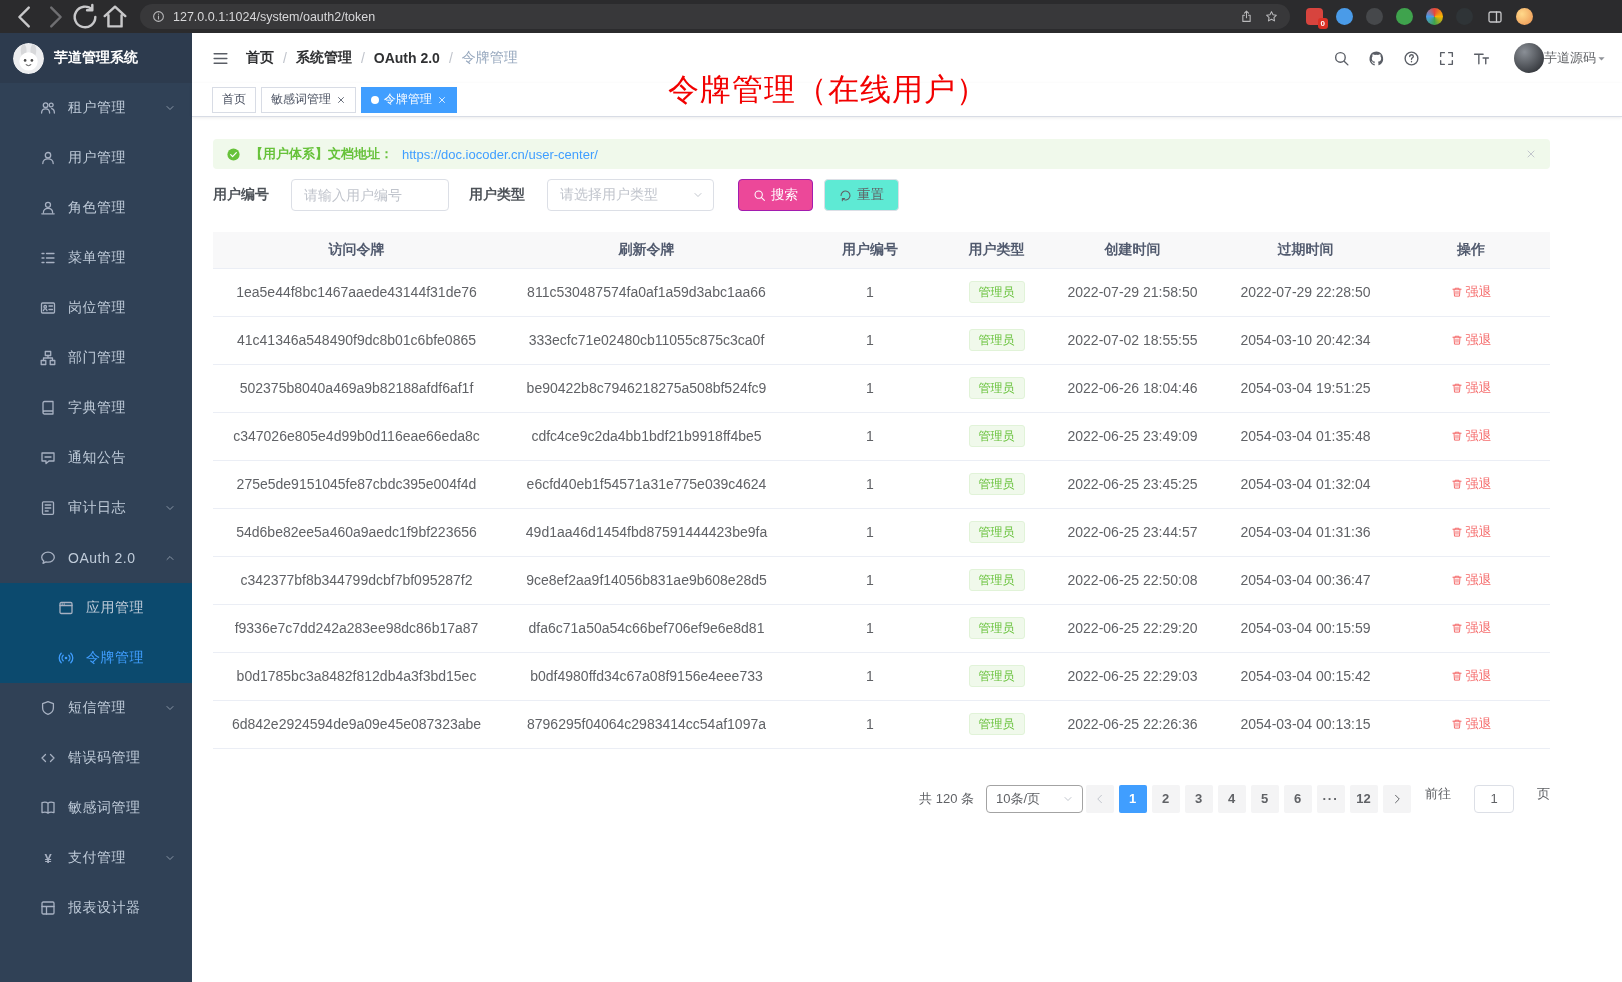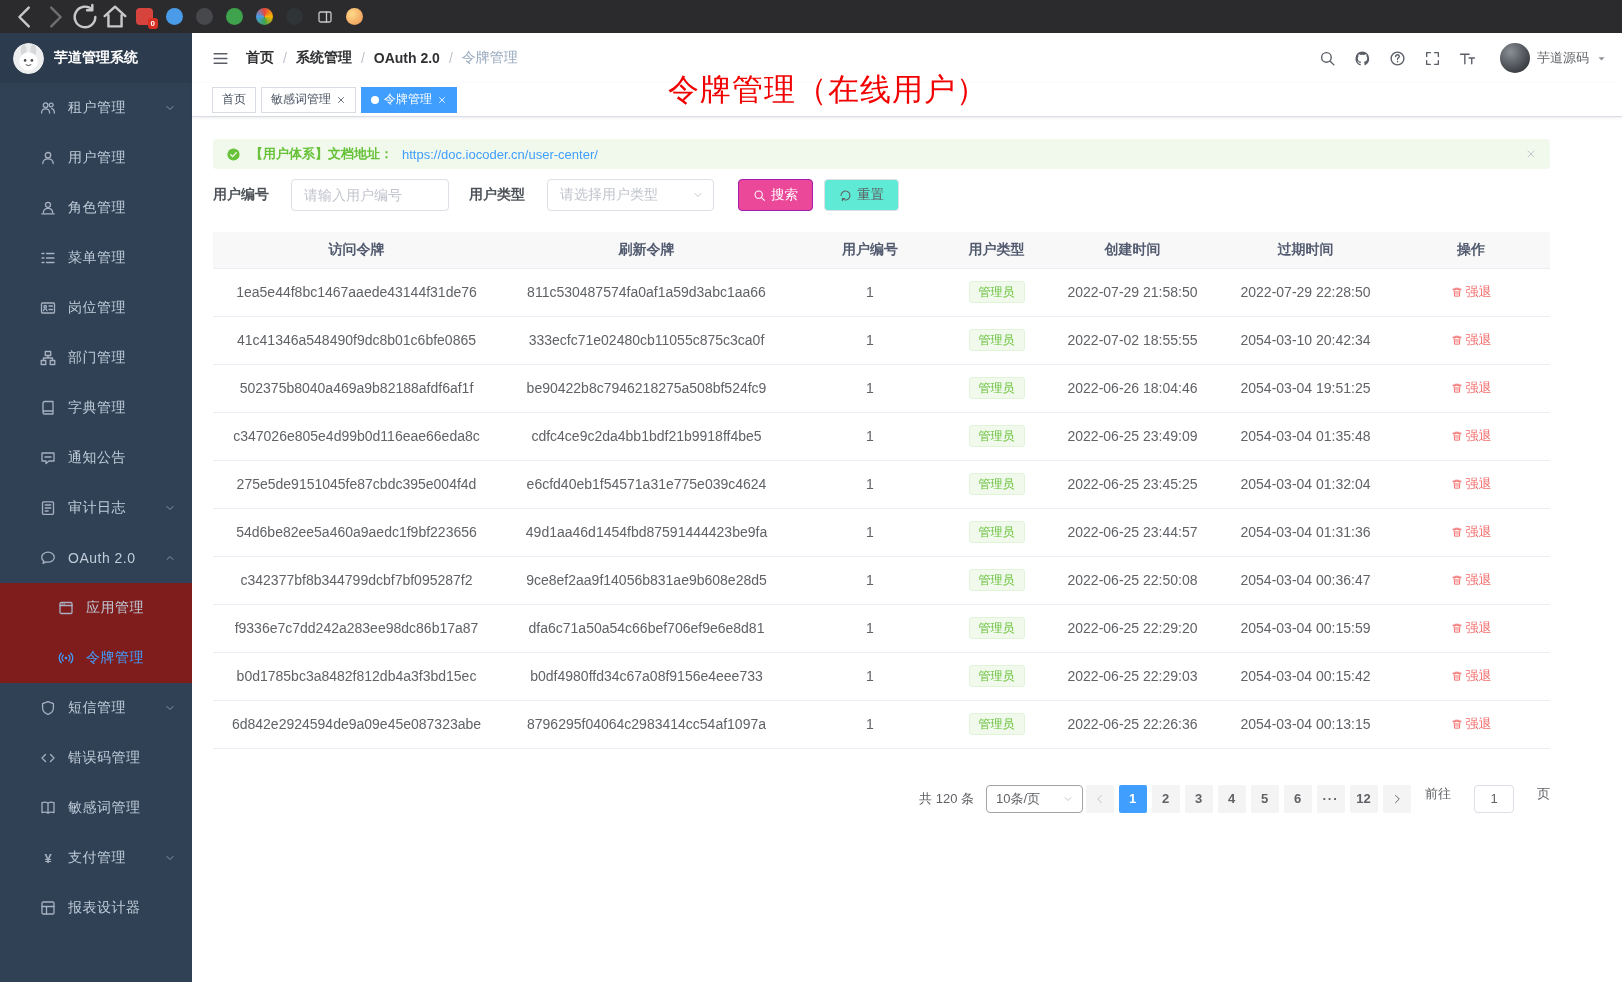--- a/index.html
+++ b/index.html
@@ -29,36 +29,36 @@
   .sidebar{width:192px;flex-shrink:0;background:#304156;color:#bfcbd9;overflow:hidden}
   .logo{height:50px;display:flex;align-items:center;gap:10px;padding:0 13px;background:#2d3b4e;cursor:pointer}
   .logo-avatar{width:31px;height:31px;border-radius:50%;overflow:hidden;flex-shrink:0}
   .logo-avatar svg{width:100%;height:100%}
   .logo-title{color:#fff;font-weight:700;font-size:14px;white-space:nowrap}
   .menu-item{height:50px;display:flex;align-items:center;padding-left:40px;padding-right:20px;font-size:14px;cursor:pointer;position:relative;white-space:nowrap}
   .menu-item .ic{font-size:16px;margin-right:12px;color:#a7b1c2}
   .menu-item .mlabel{letter-spacing:.5px}
   .menu-item .arrow{position:absolute;right:16px;margin:0;font-size:12px;color:#8b97a8}
   .menu-item .arrow.up svg{transform:rotate(180deg)}
-  .submenu{background:#7f1d1d}
+  .submenu{background:#0c4a6e}
   .menu-item.sub{padding-left:58px}
   .menu-item.active,.menu-item.active .ic{color:#409eff}
 
   
   .main{flex:1;display:flex;flex-direction:column;background:#fff;position:relative;min-width:0}
 
   .navbar{height:50px;display:flex;align-items:center;background:#fff;padding:0 15px}
   .hamburger{font-size:17px;color:#5a5e66;padding:0 5px;cursor:pointer}
   .breadcrumb{display:flex;align-items:center;gap:9px;font-size:14px;margin-left:12px}
   .bc-item{color:#303133;font-weight:600;cursor:pointer}
   .bc-item.last{color:#97a8be;font-weight:400;cursor:default}
   .bc-sep{color:#c0c4cc}
   .nav-tools{margin-left:auto;display:flex;align-items:center;gap:18px;color:#5a5e66;font-size:17px}
   .nav-tools .ic{cursor:pointer}
-  .userbox{display:flex;align-items:center;gap:7px;margin-left:6px;cursor:pointer}
+  .userbox{display:flex;align-items:center;margin-left:6px;cursor:pointer}
   .nav-avatar{width:30px;height:30px;border-radius:50%;background:radial-gradient(circle at 35% 30%,#8a8f96,#3a3d42 75%)}
   .nav-username{font-size:13px;color:#606266}
   .userbox .ic{font-size:11px;color:#909399}
 
   .tags-view{height:34px;display:flex;align-items:center;gap:5px;padding-left:20px;background:#fff;border-bottom:1px solid #d8dce5;box-shadow:0 1px 3px rgba(0,0,0,.08);position:relative;z-index:2}
   .tag{display:inline-flex;align-items:center;gap:5px;height:26px;padding:0 9px;border:1px solid #d8dce5;background:#fff;color:#495060;font-size:12px;cursor:pointer}
   .tag .dot{width:8px;height:8px;border-radius:50%;background:#fff;display:inline-block}
   .tag.active{background:#409eff;border-color:#409eff;color:#fff}
   .tag .tag-close{font-size:10px;display:inline-flex;cursor:pointer}
 
@@ -121,20 +121,41 @@
   <span class="b-btn">
       <svg viewBox="0 0 16 16" fill="none" stroke="currentColor" stroke-width="1.3" stroke-linecap="round" stroke-linejoin="round">
         <path d="M13.5 8a5.5 5.5 0 1 1-1.6-3.9M11.9 1.6v2.8H9.1"></path>
       </svg>
     </span>
   <span class="b-btn">
       <svg viewBox="0 0 16 16" fill="none" stroke="currentColor" stroke-width="1.3" stroke-linecap="round" stroke-linejoin="round">
         <path d="M2.5 7.5 8 2.5l5.5 5M4.5 7v6h7V7"></path>
       </svg>
     </span>
+  <div class="omnibox">
+    <span class="ic">
+        <svg viewBox="0 0 16 16" fill="none" stroke="currentColor" stroke-width="1.3" stroke-linecap="round" stroke-linejoin="round">
+          <circle cx="8" cy="8" r="6"></circle>
+          <path d="M8 7.5V11M8 5v.2"></path>
+        </svg>
+      </span>
+    <span class="url-text">127.0.0.1:1024/system/oauth2/token</span>
+    <span class="omni-right">
+      <span class="ic">
+          <svg viewBox="0 0 16 16" fill="none" stroke="currentColor" stroke-width="1.3" stroke-linecap="round" stroke-linejoin="round">
+            <path d="M5.5 6.5H3.5V14h9V6.5h-2M8 1.5v8M5.5 3.8 8 1.4l2.5 2.4"></path>
+          </svg>
+        </span>
+      <span class="ic">
+          <svg viewBox="0 0 16 16" fill="none" stroke="currentColor" stroke-width="1.3" stroke-linecap="round" stroke-linejoin="round">
+            <path d="m8 2 1.9 3.8 4.1.6-3 2.9.7 4.1L8 11.5l-3.7 1.9.7-4.1-3-2.9 4.1-.6z"></path>
+          </svg>
+        </span>
+    </span>
+  </div>
   <div class="ext-area">
     <span class="ext sq" style="background:#d7443e">
         <span class="ext-badge">0</span>
       </span>
     <span class="ext" style="background:#4a9be8"></span>
     <span class="ext" style="background:#46484b"></span>
     <span class="ext" style="background:#3fa34d"></span>
     <span class="ext" style="background:conic-gradient(#e8453c,#f7b500,#3fa34d,#4a9be8,#e8453c)"></span>
     <span class="ext" style="background:#2f3437"></span>
     <span class="ext">

